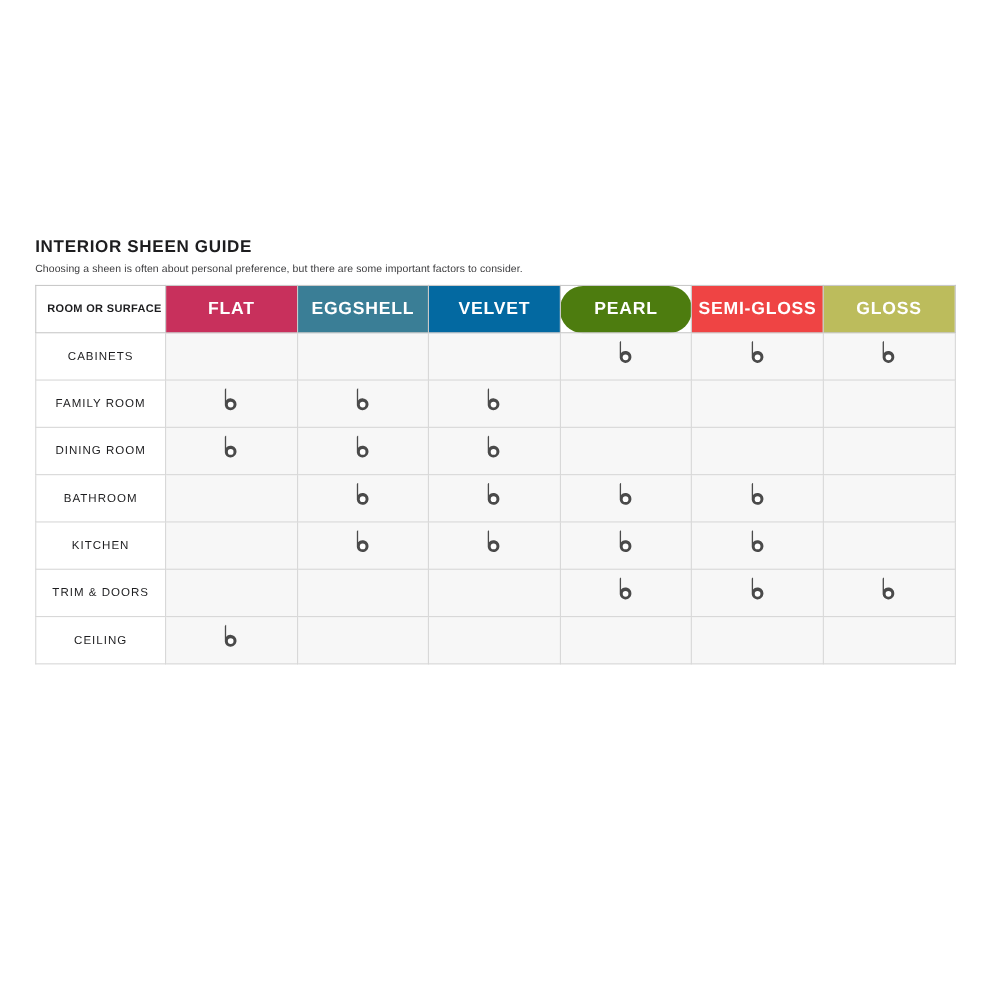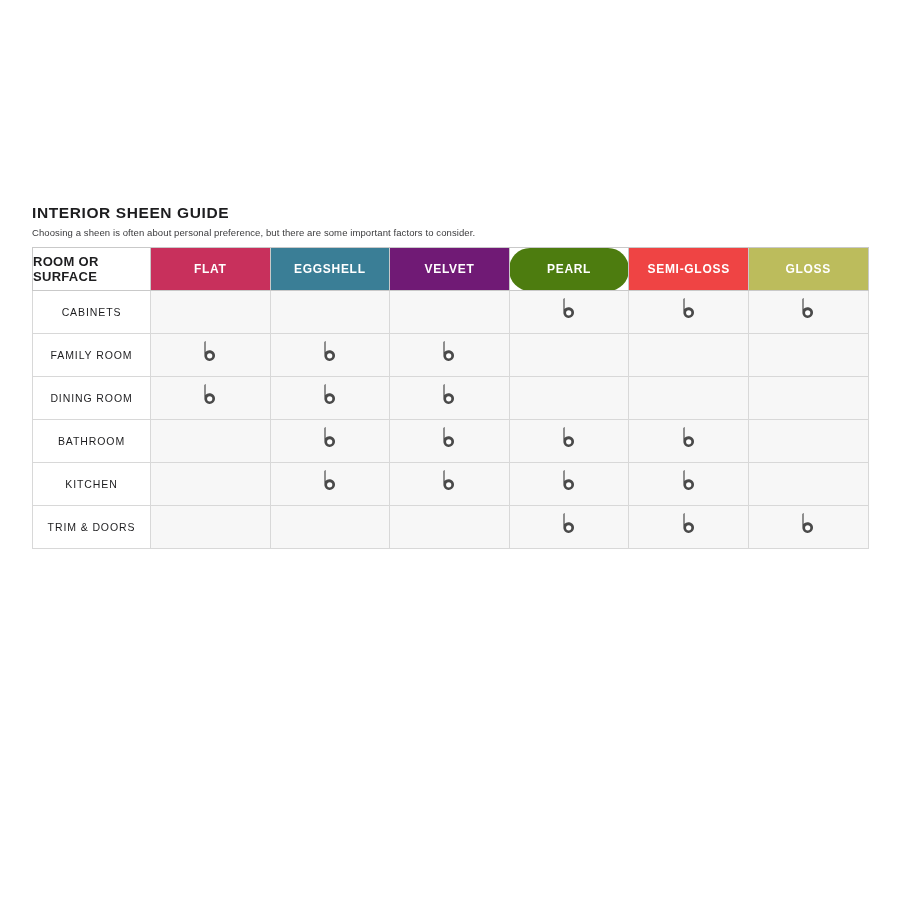--- a/index.html
+++ b/index.html
@@ -16,21 +16,21 @@
   }
   #page {
     position: relative;
     width: 900px;
     height: 900px;
     background: #ffffff;
   }
   #guide {
     position: absolute;
     left: 32px;
-    top: 204px;
+    top: 216px;
     width: 836px;
   }
   .title {
     font-size: 15.5px;
     font-weight: bold;
     letter-spacing: 0.6px;
     color: #1d1d1f;
     margin: 0 0 5px 0;
     font-family: "Liberation Sans", sans-serif;
   }
@@ -44,36 +44,36 @@
     border-collapse: collapse;
     table-layout: fixed;
     width: 836px;
     border: 1px solid #c9c9c9;
   }
   table.sheen col.rowhead { width: 118px; }
   table.sheen col.sheencol { width: 119.6px; }
 
   thead th {
     height: 42px;
-    font-size: 12px;
+    font-size: 16px;
     font-weight: bold;
     letter-spacing: 0.7px;
     color: #ffffff;
     text-align: center;
     vertical-align: middle;
     border: 1px solid #c9c9c9;
     padding: 0;
   }
   thead th.rowhead-cell {
     background: #ffffff;
     color: #1d1d1f;
-    font-size: 13px;
+    font-size: 10px;
     letter-spacing: 0.3px;
     text-align: left;
-    padding-left: 0;
+    padding-left: 10px;
   }
   tbody td {
     height: 42px;
     border: 1px solid #d8d8d8;
     padding: 0;
     text-align: center;
     vertical-align: middle;
     background: #f7f7f7;
   }
   tbody td.rowlabel {
@@ -105,21 +105,21 @@
           <col class="sheencol">
         <col class="sheencol">
           <col class="sheencol">
           <col class="sheencol">
       </colgroup>
       <thead>
         <tr>
           <th class="rowhead-cell">ROOM OR SURFACE</th>
           <th style="background: rgb(200, 48, 92);">FLAT</th>
           <th style="background: rgb(58, 126, 150);">EGGSHELL</th>
-          <th style="background: #701a75;">VELVET</th>
+          <th style="background: #0369a1;">VELVET</th>
           <th style="background: #4d7c0f; border-radius: 21px;">PEARL</th>
           <th style="background: #ef4444;">SEMI-GLOSS</th>
           <th style="background: rgb(188, 188, 92);">GLOSS</th>
         </tr>
       </thead>
       <tbody>
           <tr>
             <td class="rowlabel">CABINETS</td>
             <td></td>
             <td></td>
@@ -226,16 +226,28 @@
                 </svg></span></td>
             <td><span class="mark"><svg width="18" height="26" viewBox="0 0 18 26" xmlns="http://www.w3.org/2000/svg">
                   <path d="M4.2 1.2 C4.2 1.0 4.6 1.0 4.6 1.2 L4.6 12.0 C5.6 10.6 7.3 9.9 9.2 10.2 C12.2 10.6 14.3 13.1 14.0 16.0 C13.7 18.9 11.2 21.1 8.3 20.9 C5.7 20.7 3.7 18.8 3.4 16.3 L3.4 2.0 Z" fill="#4a4a4a"></path>
                   <circle cx="8.7" cy="15.8" r="2.6" fill="#ffffff"></circle>
                 </svg></span></td>
             <td><span class="mark"><svg width="18" height="26" viewBox="0 0 18 26" xmlns="http://www.w3.org/2000/svg">
                   <path d="M4.2 1.2 C4.2 1.0 4.6 1.0 4.6 1.2 L4.6 12.0 C5.6 10.6 7.3 9.9 9.2 10.2 C12.2 10.6 14.3 13.1 14.0 16.0 C13.7 18.9 11.2 21.1 8.3 20.9 C5.7 20.7 3.7 18.8 3.4 16.3 L3.4 2.0 Z" fill="#4a4a4a"></path>
                   <circle cx="8.7" cy="15.8" r="2.6" fill="#ffffff"></circle>
                 </svg></span></td>
           </tr>
+          <tr>
+            <td class="rowlabel">CEILING</td>
+            <td><span class="mark"><svg width="18" height="26" viewBox="0 0 18 26" xmlns="http://www.w3.org/2000/svg">
+                  <path d="M4.2 1.2 C4.2 1.0 4.6 1.0 4.6 1.2 L4.6 12.0 C5.6 10.6 7.3 9.9 9.2 10.2 C12.2 10.6 14.3 13.1 14.0 16.0 C13.7 18.9 11.2 21.1 8.3 20.9 C5.7 20.7 3.7 18.8 3.4 16.3 L3.4 2.0 Z" fill="#4a4a4a"></path>
+                  <circle cx="8.7" cy="15.8" r="2.6" fill="#ffffff"></circle>
+                </svg></span></td>
+            <td></td>
+            <td></td>
+            <td></td>
+            <td></td>
+            <td></td>
+          </tr>
         </tbody>
     </table>
   </div>
 </div>
 
 </body></html>

